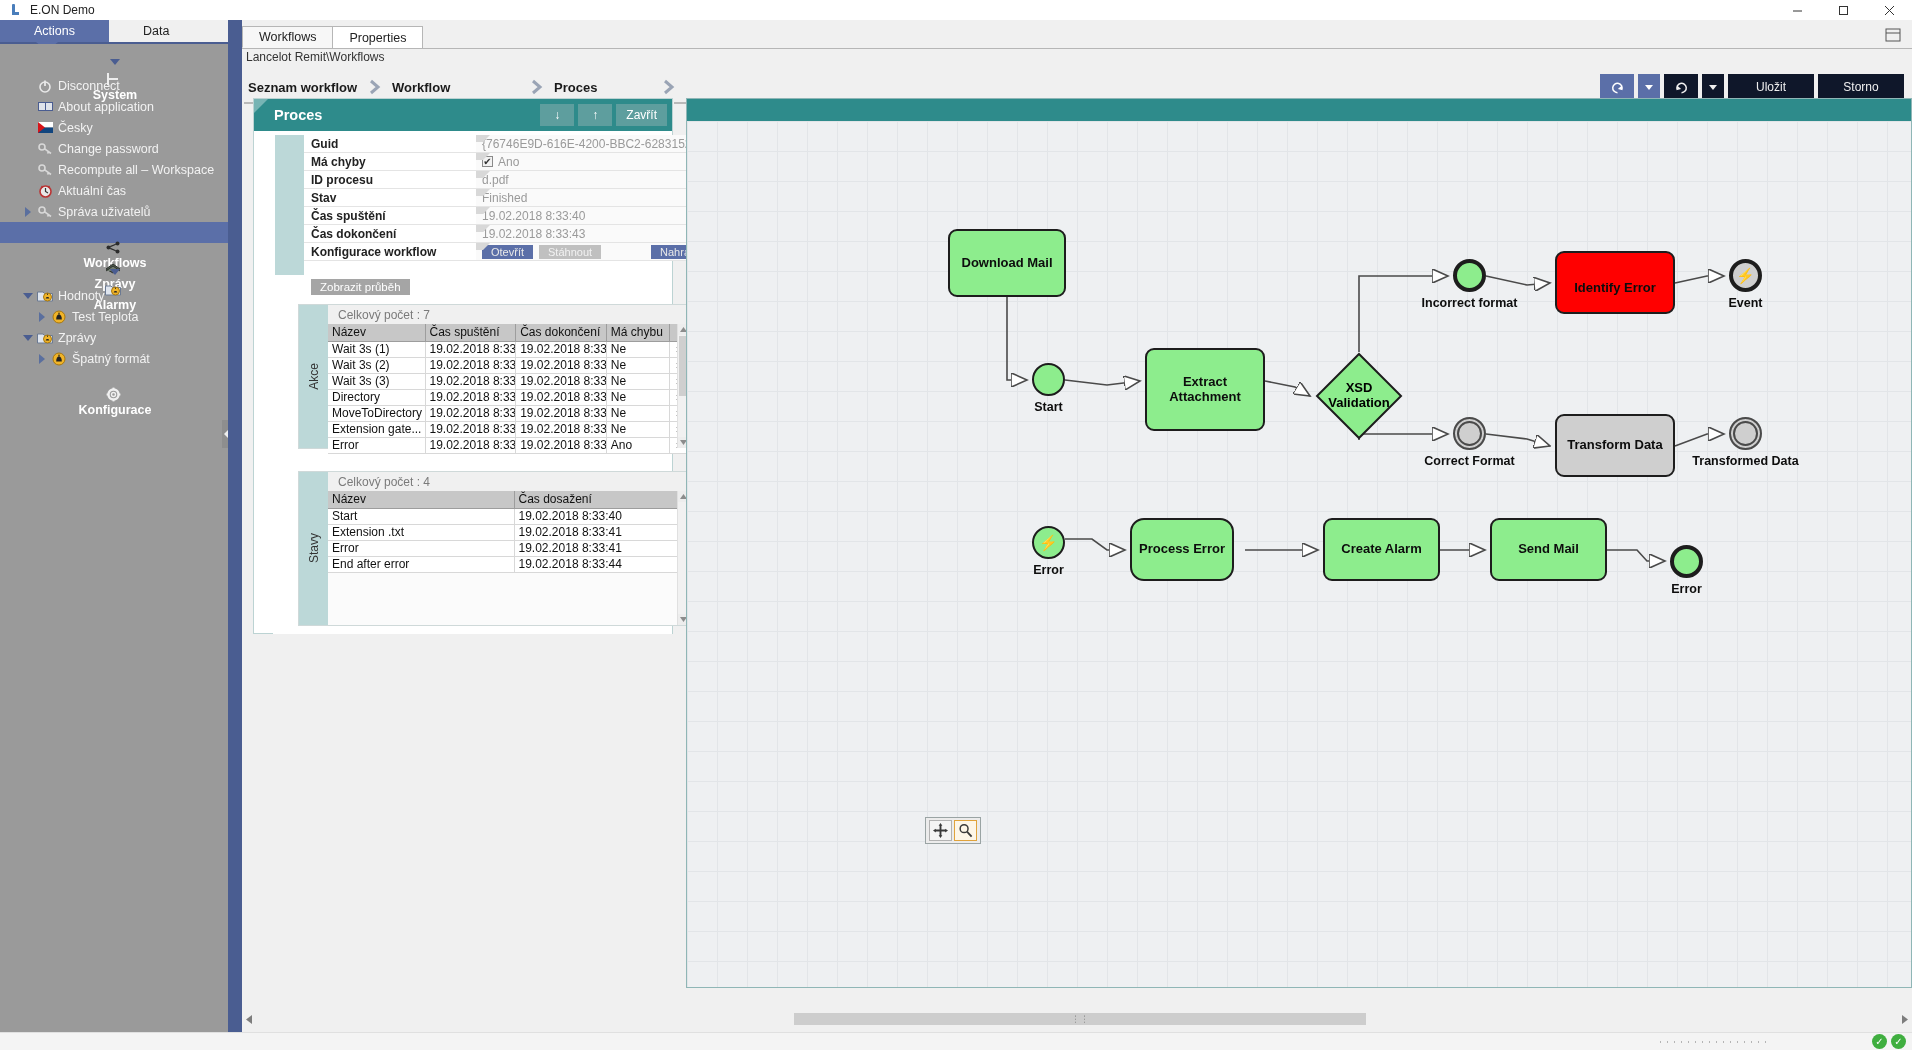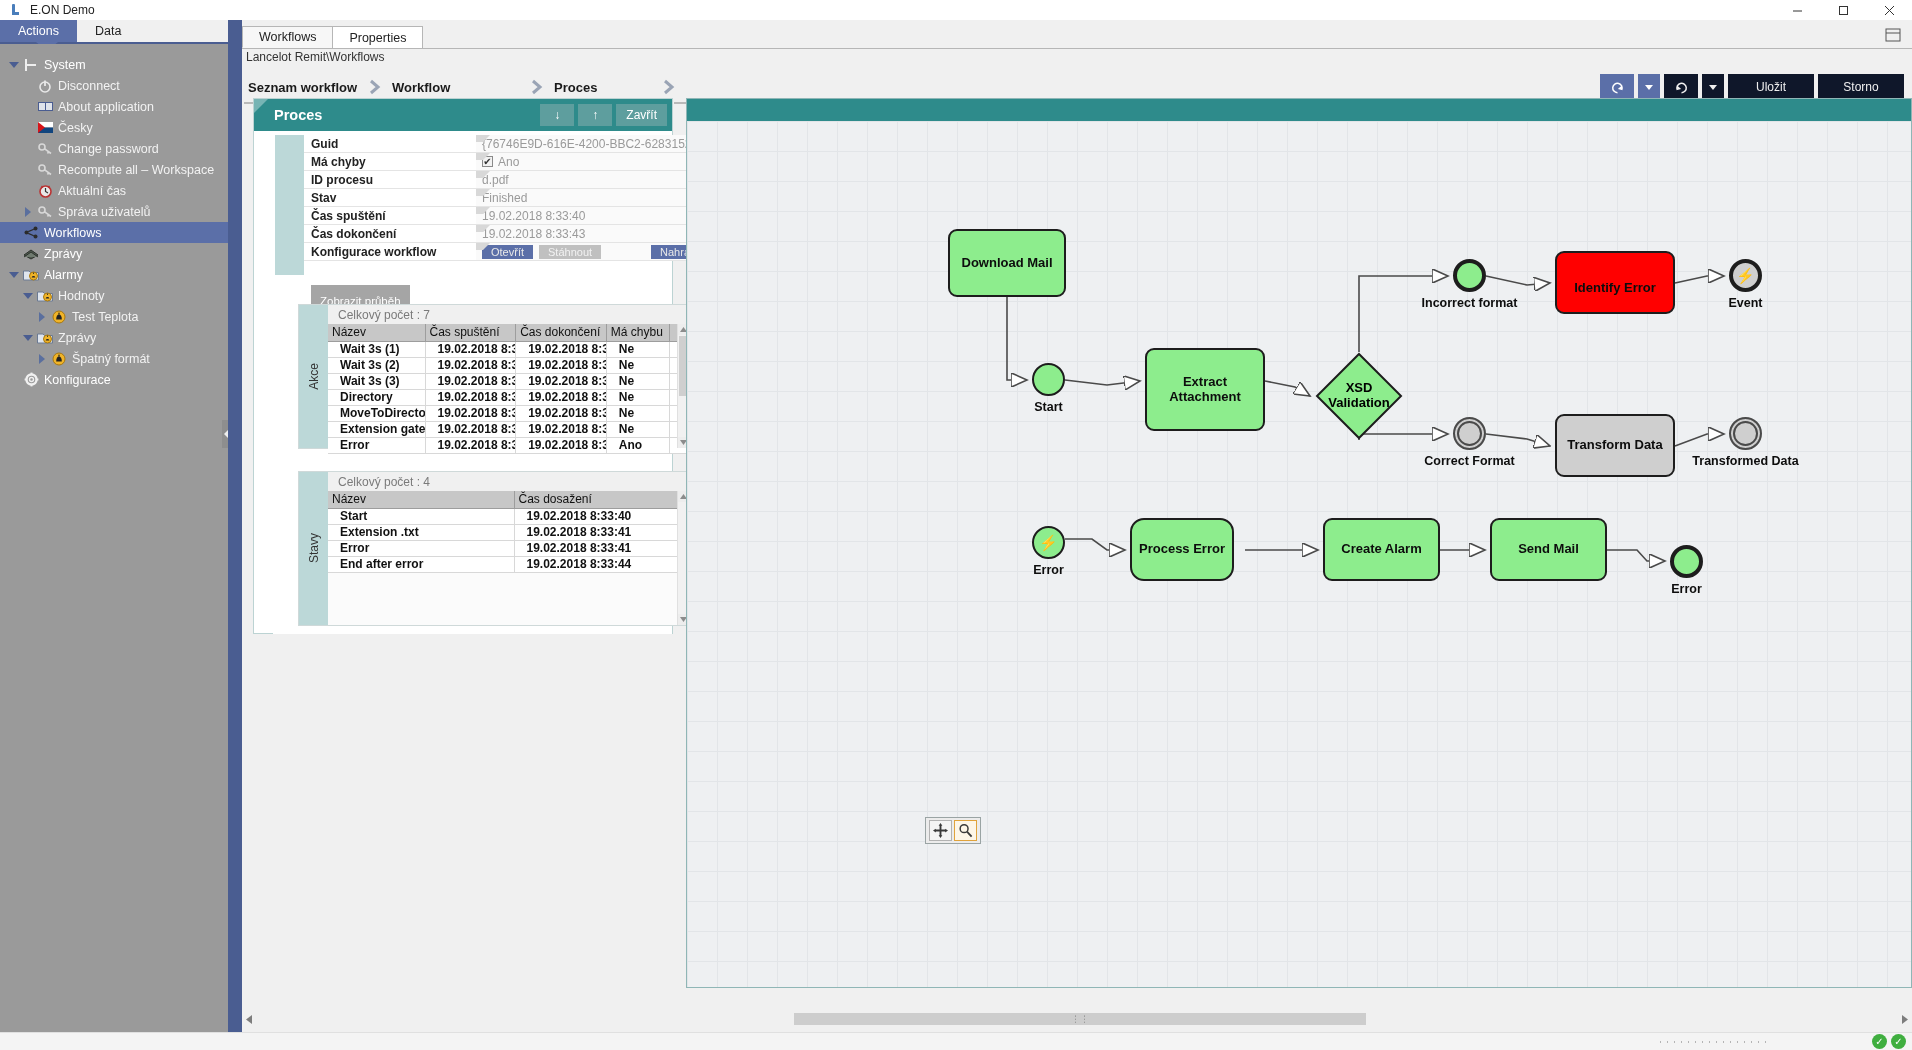--- a/index.html
+++ b/index.html
@@ -37,21 +37,21 @@
     font-size: 11px; color: #333;
   }
   .win-btn svg { display: block; }
 
   
   .ribbon {
     position: absolute; left: 0; top: 20px; width: 228px; height: 22px;
     background: #f0f0f0; display: flex;
   }
   .ribbon-tab {
-    height: 22px; padding: 0 18px; display: flex; align-items: center;
+    height: 22px; padding: 0 34px; display: flex; align-items: center;
     font-size: 12.5px; color: #222;
   }
   .ribbon-tab.active {
     background: #5b6fa8; color: #ffffff;
   }
   .ribbon-sep {
     position: absolute; left: 0; top: 42px; width: 228px; height: 2px; background: #4a5d91;
   }
   .ribbon-arrow {
     position: absolute; left: 36px; top: 42px; width: 0; height: 0;
@@ -62,21 +62,21 @@
   
   .sidebar {
     position: absolute; left: 0; top: 44px; width: 228px; height: 1006px;
     background: #9a9a9a; overflow: hidden;
   }
   .tree { padding-top: 10px; }
   .tree-item {
     height: 21px; display: flex; align-items: center; color: #f2f2f2;
     font-size: 12.5px; white-space: nowrap; padding-right: 4px;
   }
-  .tree-item.bold { font-weight: normal; color: #ffffff; }
+  .tree-item.bold { font-weight: bold; color: #ffffff; flex-direction: column; }
   .tree-item.selected { background: #5b6fa8; }
   .tw {
     width: 16px; height: 21px; display: flex; align-items: center; justify-content: center;
     flex: 0 0 16px;
   }
   .tw .caret-down {
     width: 0; height: 0; border-left: 5px solid transparent; border-right: 5px solid transparent;
     border-top: 6px solid #4a5d91;
   }
   .tw .caret-right {
@@ -206,21 +206,21 @@
     width: 11px; height: 11px; border: 1px solid #8a8a8a; background: #f2f2f2;
     margin-right: 5px; display: flex; align-items: center; justify-content: center;
     font-size: 10px; color: #333; line-height: 1;
   }
   .fval .minibtn {
     height: 14px; padding: 0 9px; background: #5b6fa8; color: #e8e8e8; font-size: 11px;
     display: flex; align-items: center; justify-content: center; margin-right: 6px;
   }
   .fval .minibtn.dim { background: #c0c0c0; color: #f2f2f2; }
   .progressbtn {
-    position: absolute; left: 38px; top: 154px; height: 16px; padding: 16px 9px;
+    position: absolute; left: 38px; top: 148px; height: 16px; padding: 8px 9px;
     background: #a5a5a5; color: #ffffff; font-size: 11.5px;
     display: flex; align-items: center;
   }
 
   
   .grid-wrap {
     position: absolute; border: 1px solid #cfd9d9; background: #fbfbfb;
   }
   .grid-side {
     position: absolute; left: 0; top: 0; width: 29px; height: 100%; background: #bcd8d8;
@@ -236,23 +236,23 @@
     font-size: 12px; color: #7a7a7a; background: #f0f0f0;
   }
   table.dg { border-collapse: collapse; width: 100%; table-layout: fixed; }
   table.dg th {
     background: #c7c7c7; font-size: 12px; font-weight: normal; color: #111;
     text-align: left; padding: 1px 4px; height: 17px;
     border-right: 1px solid #9d9d9d; border-bottom: 1px solid #9d9d9d;
   }
   table.dg td {
     background: #ffffff; font-size: 12px; color: #111;
-    padding: 0 12px; height: 16px;
+    padding: 0 4px; height: 16px;
     border-right: 1px solid #d8d8d8; border-bottom: 1px solid #d8d8d8;
-    white-space: nowrap; overflow: hidden; font-weight: bold;
+    white-space: nowrap; overflow: hidden;
   }
   td.arrowcell { text-align: center; color: #9a9a9a; background: #f2f2f2; font-size: 11px; }
   .gscroll {
     position: absolute; right: 0; top: 19px; width: 10px; bottom: 0; background: #f1f1f1;
     border-left: 1px solid #e0e0e0;
   }
   .gscroll .th { position: absolute; left: 1px; top: 12px; width: 8px; height: 60px; background: #cfcfcf; }
   .gscroll .up, .gscroll .dn {
     position: absolute; left: 0; width: 10px; height: 11px; background: #ededed;
     display: flex; align-items: center; justify-content: center;

